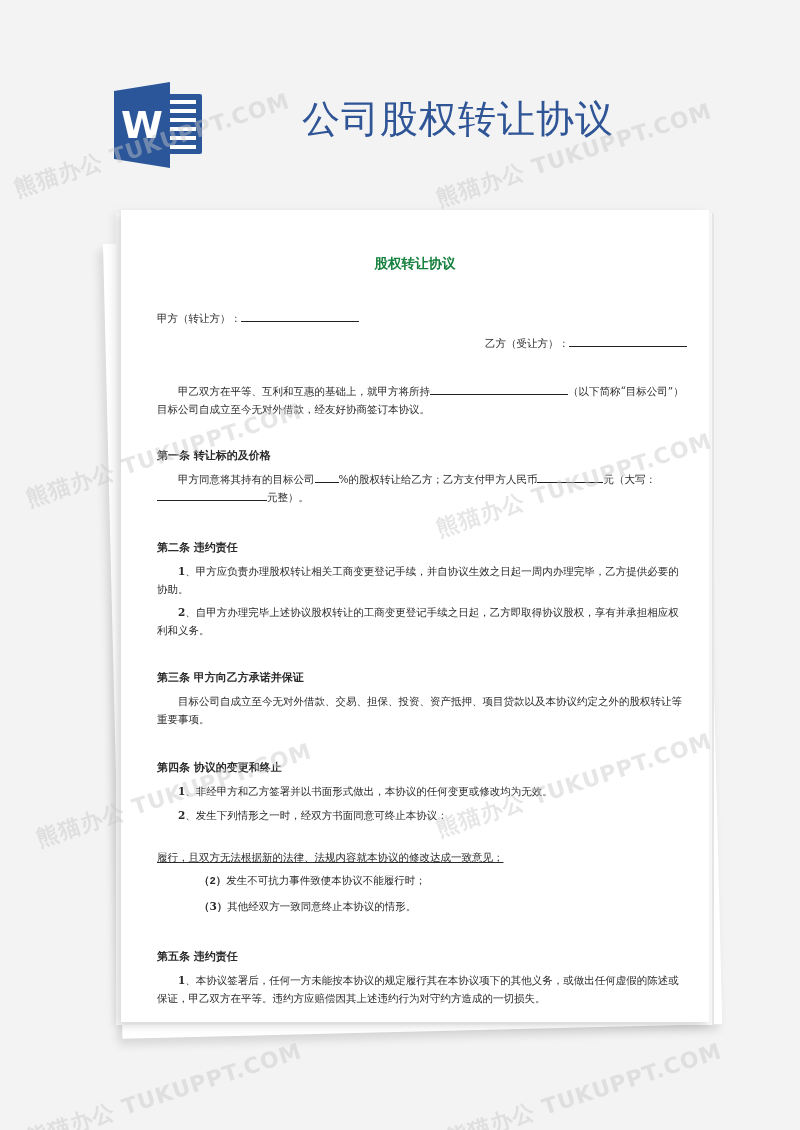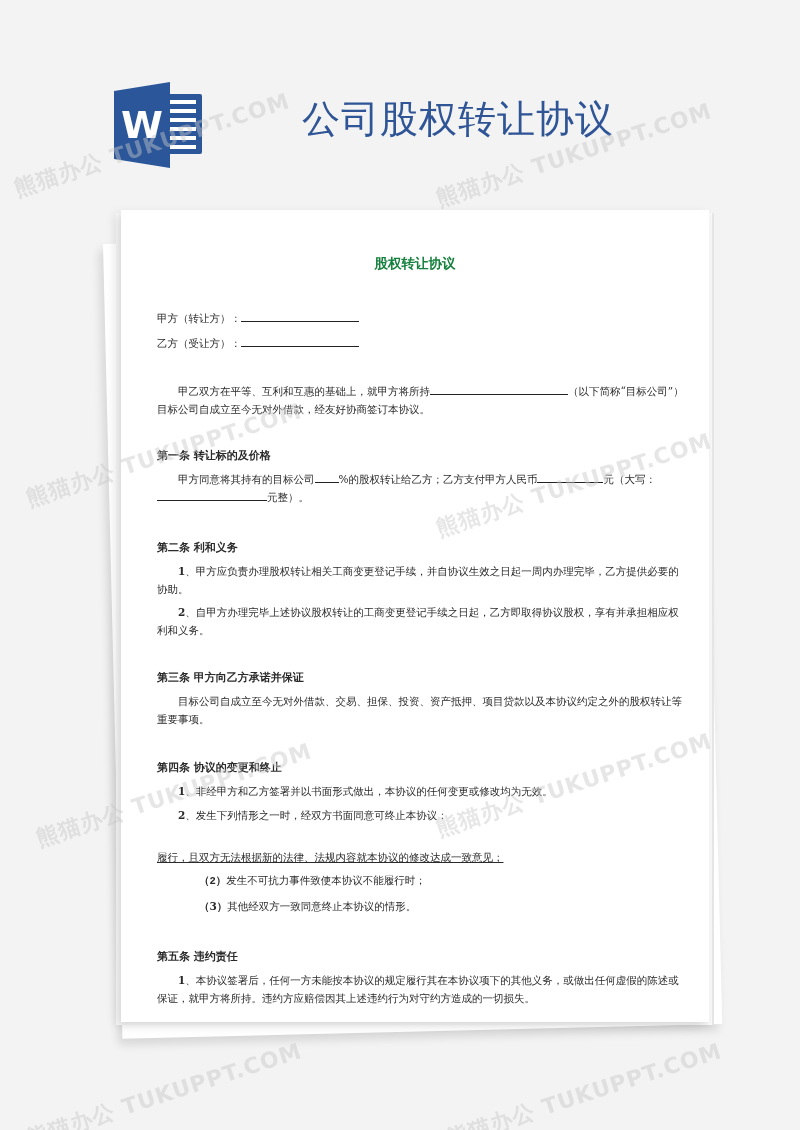--- a/index.html
+++ b/index.html
@@ -85,38 +85,38 @@
 
 <div class="paper-back"></div>
 <div class="paper-mid"></div>
 
 <div class="paper">
   <div class="doc-title">股权转让协议</div>
 
   <div class="p" style="top:99px;">
     <span>甲方（转让方）：</span><span class="blank" style="width:118px;"></span>
   </div>
-  <div class="p" style="top:124px;">
+  <div class="p" style="top:124px;text-align:right;">
     <span>乙方（受让方）：</span><span class="blank" style="width:118px;"></span>
   </div>
 
   <div class="p indent" style="top:172px;">
     <span>甲乙双方在平等、互利和互惠的基础上，就甲方将所持</span><span class="blank" style="width:138px;"></span><span>（以下简称“目标公司”）</span>
   </div>
   <div class="p" style="top:190px;">目标公司自成立至今无对外借款，经友好协商签订本协议。</div>
 
   <div class="p heading" style="top:236px;">第一条  转让标的及价格</div>
   <div class="p indent" style="top:260px;">
     <span>甲方同意将其持有的目标公司</span><span class="blank" style="width:24px;"></span><span>%的股权转让给乙方；乙方支付甲方人民币</span><span class="blank" style="width:66px;"></span><span>元（大写：</span>
   </div>
   <div class="p" style="top:278px;">
     <span class="blank" style="width:110px;"></span><span>元整）。</span>
   </div>
 
-  <div class="p heading" style="top:328px;">第二条  利和义务</div>
+  <div class="p heading" style="top:328px;">第二条  违约责任</div>
   <div class="p indent" style="top:352px;">
     <span class="num">1</span><span>、甲方应负责办理股权转让相关工商变更登记手续，并自协议生效之日起一周内办理完毕，乙方提供必要的</span>
   </div>
   <div class="p" style="top:370px;">协助。</div>
   <div class="p indent" style="top:393px;">
     <span class="num">2</span><span>、自甲方办理完毕上述协议股权转让的工商变更登记手续之日起，乙方即取得协议股权，享有并承担相应权</span>
   </div>
   <div class="p" style="top:411px;">利和义务。</div>
 
   <div class="p heading" style="top:458px;">第三条  甲方向乙方承诺并保证</div>
@@ -135,14 +135,14 @@
     <span class="num">（2）</span><span>发生不可抗力事件致使本协议不能履行时；</span>
   </div>
   <div class="p sub-indent" style="top:687px;">
     <span class="num">（3）</span><span>其他经双方一致同意终止本协议的情形。</span>
   </div>
 
   <div class="p heading" style="top:737px;">第五条  违约责任</div>
   <div class="p indent" style="top:761px;">
     <span class="num">1</span><span>、本协议签署后，任何一方未能按本协议的规定履行其在本协议项下的其他义务，或做出任何虚假的陈述或</span>
   </div>
-  <div class="p" style="top:779px;">保证，就甲方将所持。违约方应赔偿因其上述违约行为对守约方造成的一切损失。</div>
+  <div class="p" style="top:779px;">保证，甲乙双方在平等。违约方应赔偿因其上述违约行为对守约方造成的一切损失。</div>
 </div>
 
 </body></html>

